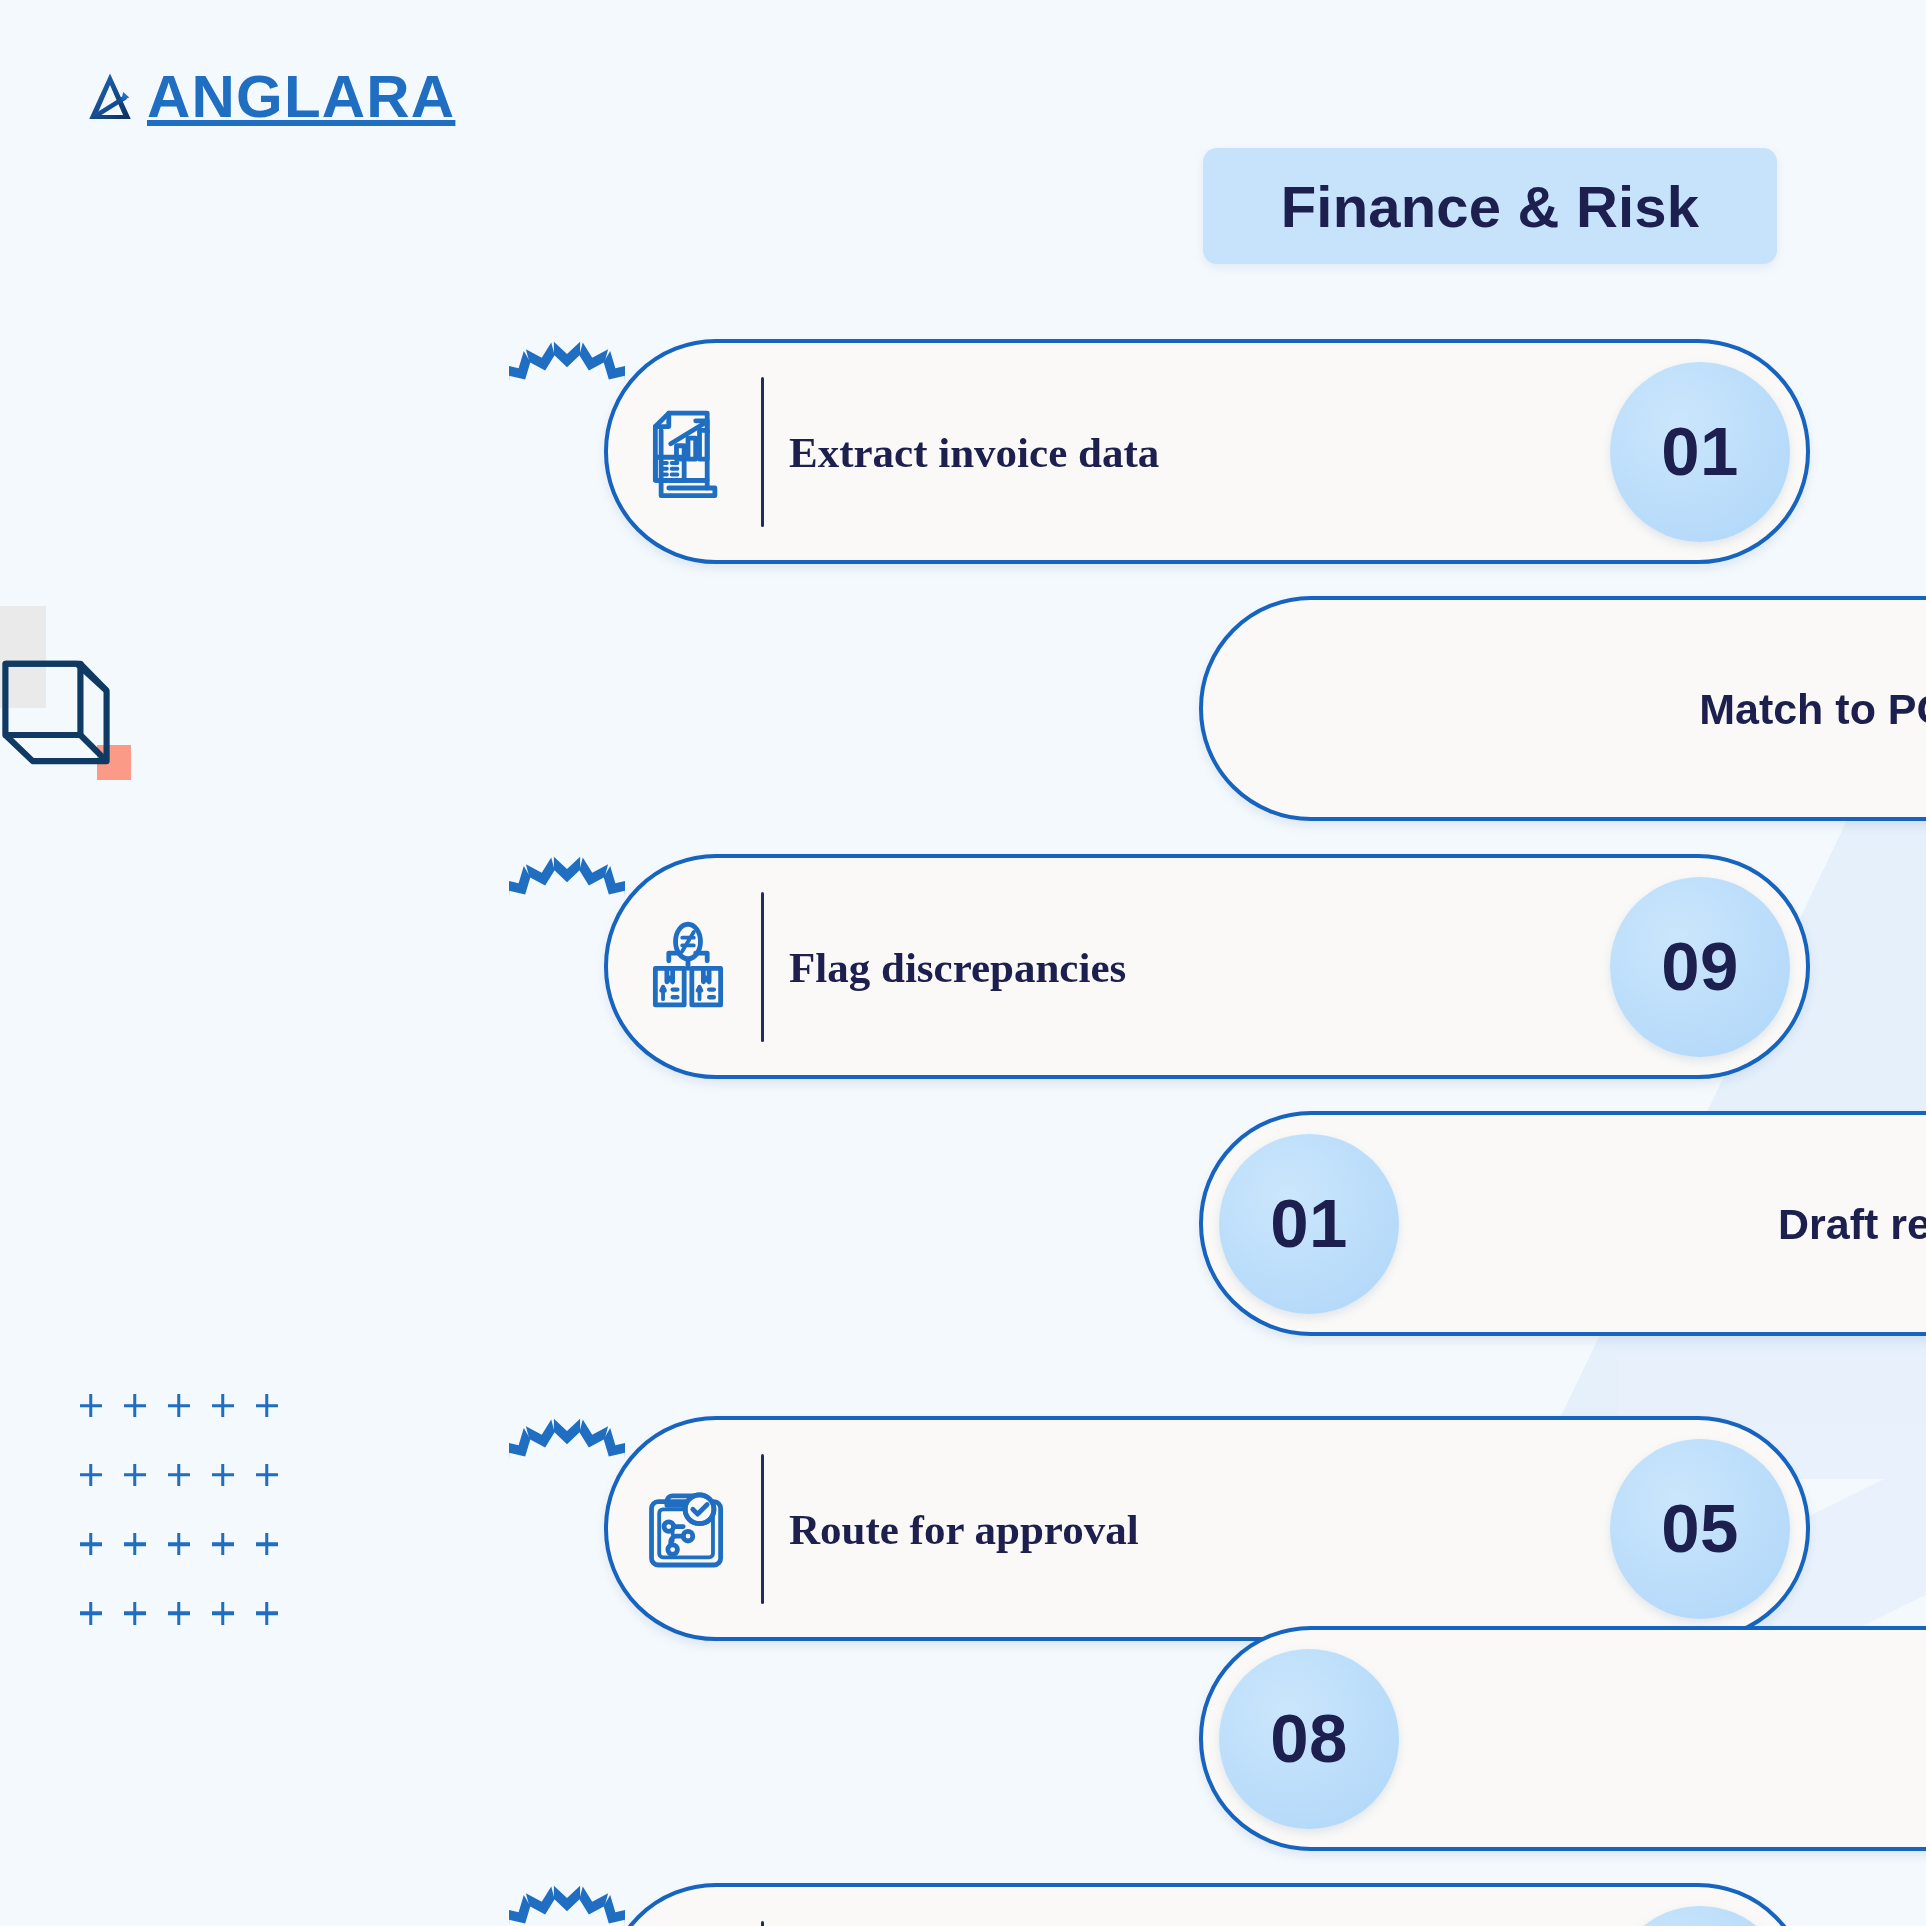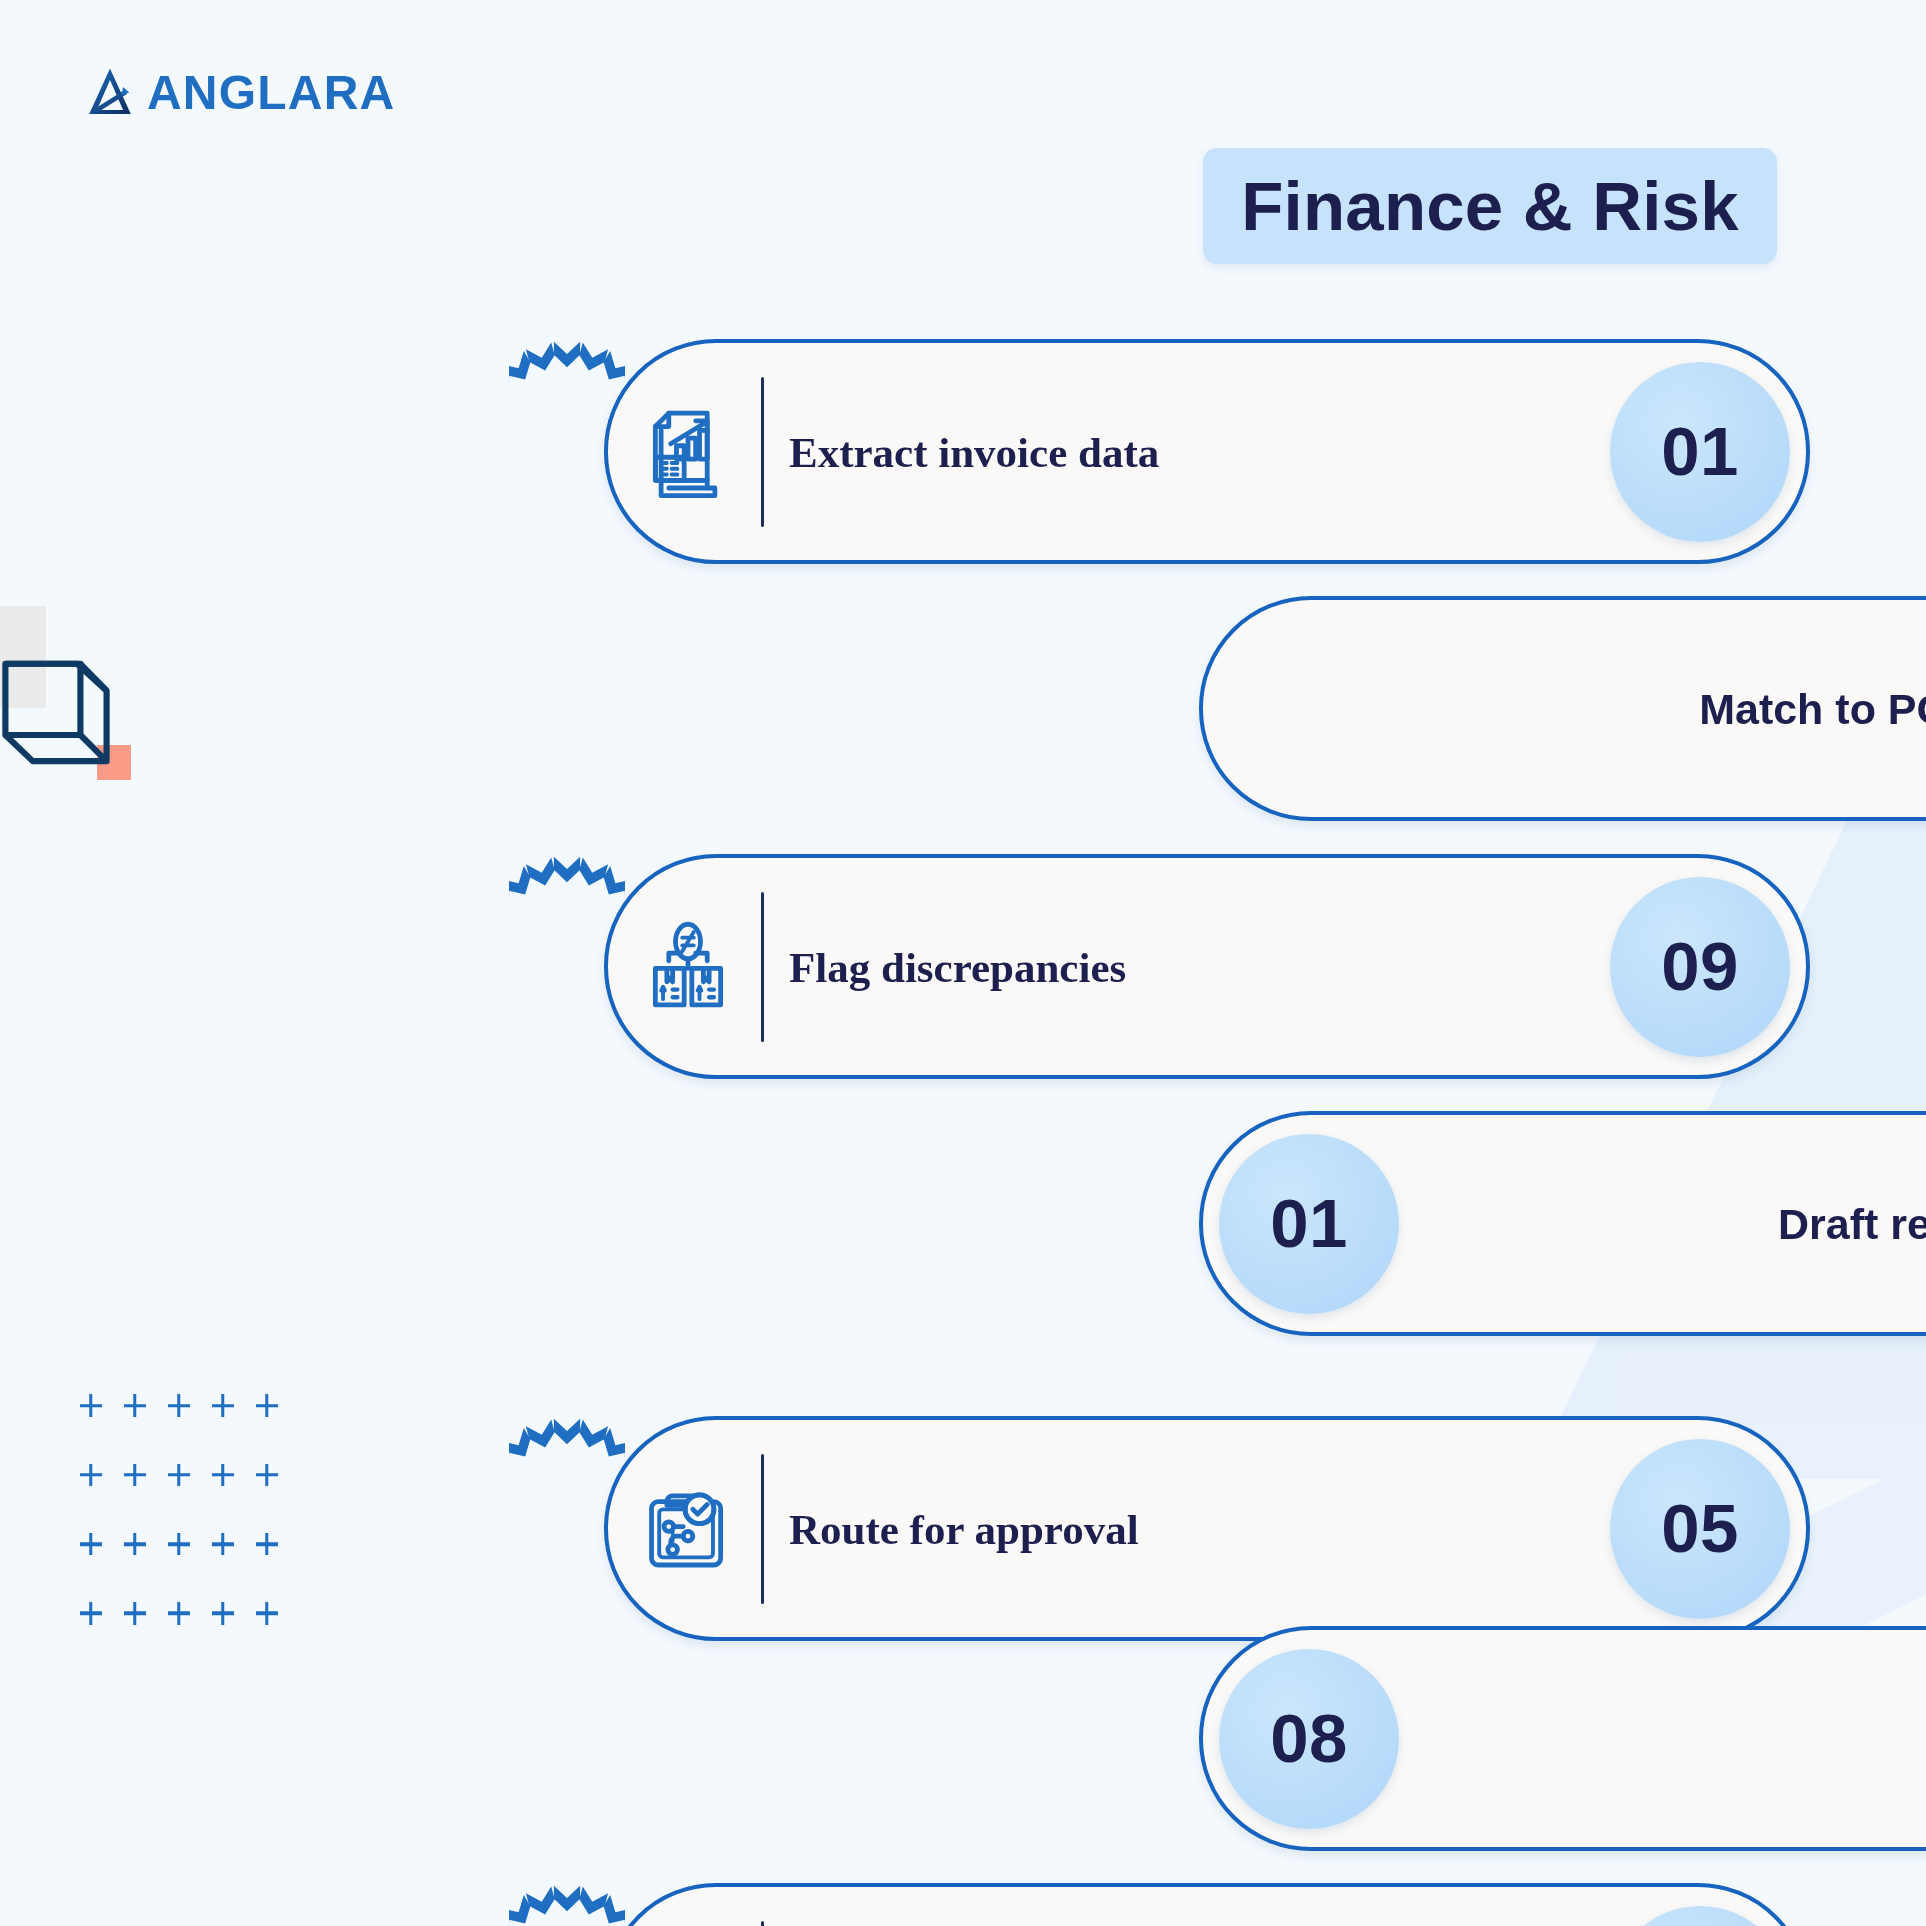--- a/index.html
+++ b/index.html
@@ -22,31 +22,31 @@
   .plus-grid{position:absolute;left:69px;top:1371px;width:220px;height:277px;z-index:1;
     display:grid;grid-template-columns:repeat(5,1fr);grid-template-rows:repeat(4,1fr);
     align-items:center;justify-items:center;}
   .plus-cell{position:relative;width:22.3px;height:22.3px;}
   .plus-cell::before,.plus-cell::after{content:"";position:absolute;background:#1f6ec2;}
   .plus-cell::before{left:0;top:50%;width:22.3px;height:3.5px;transform:translateY(-50%);}
   .plus-cell::after{top:0;left:50%;height:22.3px;width:3.5px;transform:translateX(-50%);}
 
   
   .logo{position:absolute;left:86px;top:67px;display:flex;align-items:center;gap:13px;z-index:4;}
-  .logo-word{font-size:48px;font-weight:700;letter-spacing:1.2px;color:#1f6ec2;line-height:1;}
+  .logo-word{font-size:60px;font-weight:700;letter-spacing:1.2px;color:#1f6ec2;line-height:1;text-decoration:underline;}
 
   
   .title-badge{
     position:absolute;left:1203px;top:148px;width:574px;height:116px;
     background:#c6e3fb;border-radius:14px;
     display:flex;align-items:center;justify-content:center;
     box-shadow:0 3.9px 10px rgba(120,150,190,.14);
     z-index:4;
   }
-  .title-text{font-size:69px;font-weight:700;color:#1d1f4e;letter-spacing:0.2px;}
+  .title-text{font-size:58px;font-weight:700;color:#1d1f4e;letter-spacing:0.2px;}
 
   
   .rows{position:absolute;left:0;top:0;width:2959px;height:2222px;z-index:3;}
   .row{position:absolute;height:225px;}
   .row.left  {left:604px;width:1206px;}
   .row.right {left:1199px;width:1206px;}
 
   .pill{
     position:absolute;inset:0;
     background:#faf9f7;

